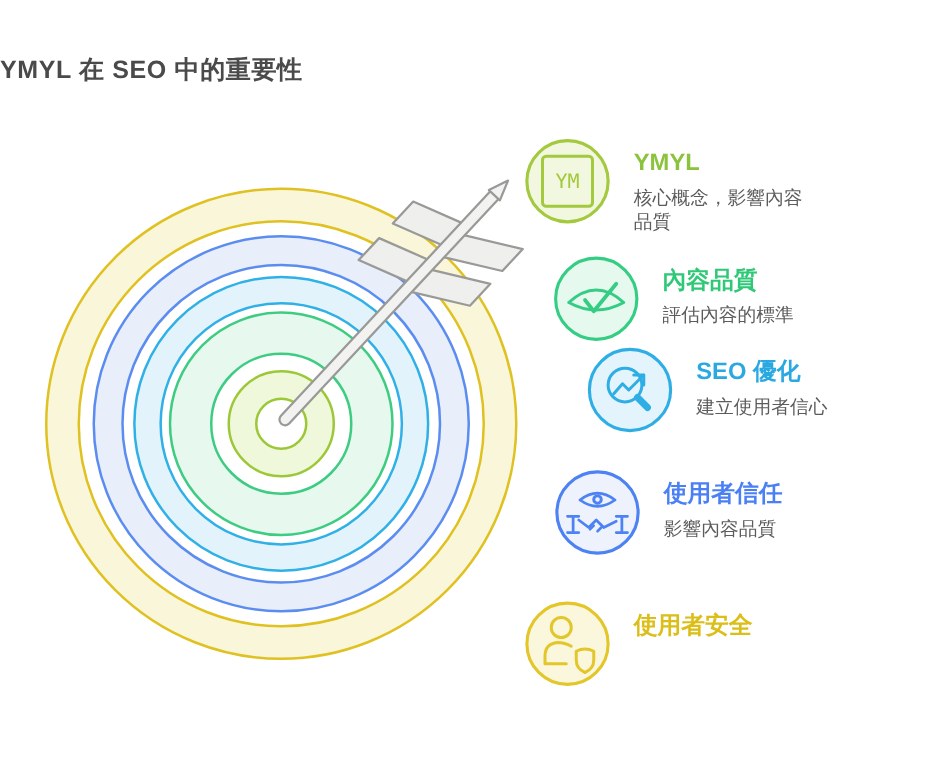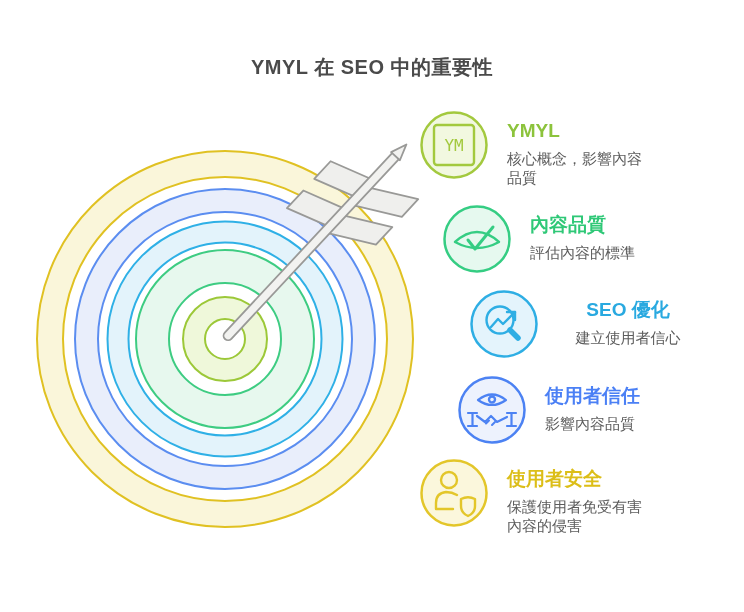--- a/index.html
+++ b/index.html
@@ -1,21 +1,21 @@
 <!DOCTYPE html>
 <html><head>
 <meta charset="utf-8">
 <style>
   html,body{margin:0;padding:0;background:#fff;}
   body{font-family:"Liberation Sans","DejaVu Sans",sans-serif;}
   #page{position:relative;width:744px;height:612px;background:#ffffff;overflow:hidden;}
 
   .page-title{
-    position:absolute;top:54px;left:0;width:100%;
-    text-align:center;font-size:20px;font-weight:600;
+    position:absolute;top:42px;left:0;width:100%;
+    text-align:left;font-size:20px;font-weight:600;
     color:#4a4a4a;letter-spacing:0.5px;margin:0;
   }
 
   #target-svg{position:absolute;left:0;top:0;}
 
   .item{position:absolute;display:flex;align-items:flex-start;}
   .item .icon-wrap{flex:0 0 70px;width:70px;height:70px;}
   .item .text{margin-left:18px;padding-top:10px;}
   .item .item-title{margin:0;font-size:19px;font-weight:700;line-height:1.15;}
   .item .item-desc{margin:7px 0 0 0;font-size:15px;line-height:1.3;color:#5c5c5c;width:142px;}
@@ -24,23 +24,23 @@
   .c-ymyl   .item-title{color:#8cc33c;}
   .c-quality.item .item-title,
   .c-quality .item-title{color:#2fc877;}
   .c-seo    .item-title{color:#29a9e0;}
   .c-trust  .item-title{color:#4b80f5;}
   .c-safety .item-title{color:#dcbe18;}
 
   
   #item-1{left:419px;top:110px;}
   #item-2{left:442px;top:204px;}
-  #item-3{left:469px;top:289px;text-align:center;}
-  #item-4{left:457px;top:375px;}
-  #item-5{left:419px;top:458px;}
+  #item-3{left:469px;top:277px;}
+  #item-4{left:443px;top:375px;}
+  #item-5{left:419px;top:480px;font-family:Liberation Serif, serif;}
 </style>
 </head>
 <body>
 
 <div id="page">
 
   <h1 class="page-title">YMYL 在 SEO 中的重要性</h1>
 
   <svg id="target-svg" width="470" height="612" viewBox="0 0 470 612">
     <g>
@@ -140,17 +140,16 @@
         <circle cx="0" cy="0" r="32.5" fill="#fbf7dc" stroke-width="2.5"></circle>
 
         <circle cx="-5" cy="-13" r="8" stroke-width="2.4"></circle>
         <path d="M 3 2 Q -2 -1 -8 -1 Q -18 0 -18 10 L -18 16 L -1 16" stroke-width="2.4"></path>
 
         <path d="M 7 6 Q 14 2.5 21 6 L 21 13 Q 21 20 14 23 Q 7 20 7 13 Z" fill="#fbf7dc" stroke-width="2.4"></path>
       </svg>
     </div>
     <div class="text">
       <h2 class="item-title">使用者安全</h2>
-      <p class="item-desc">保護使用者免受有害內容的侵害</p>
     </div>
   </div>
 
 </div>
 
 </body></html>

